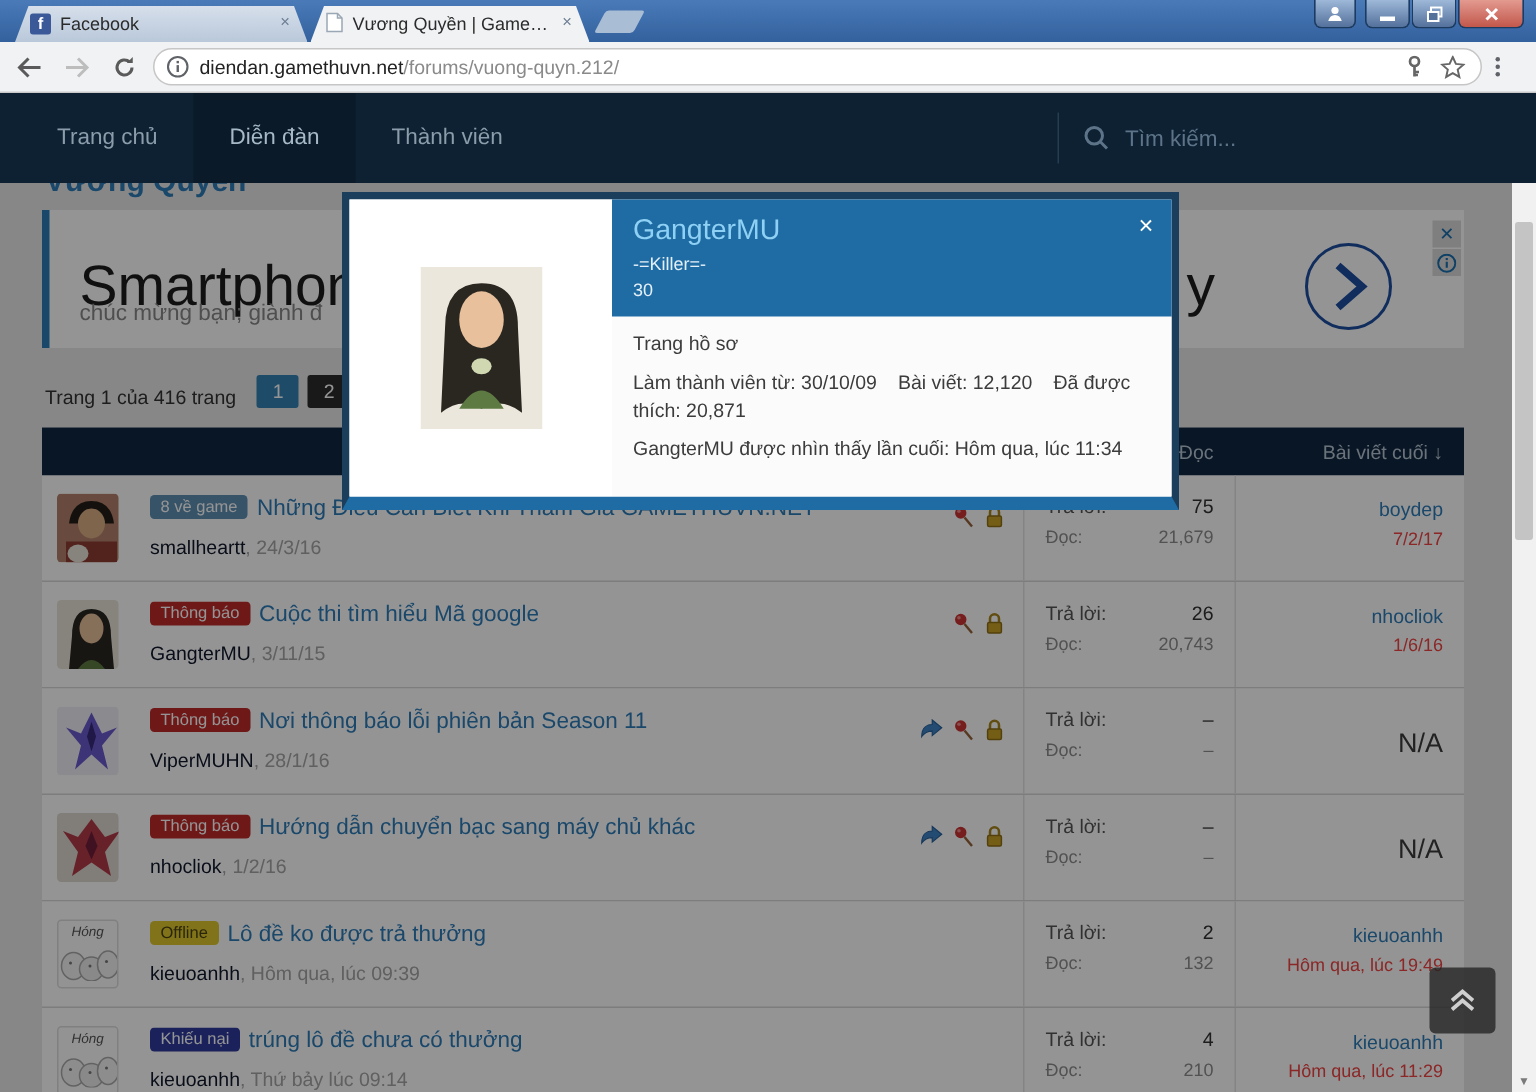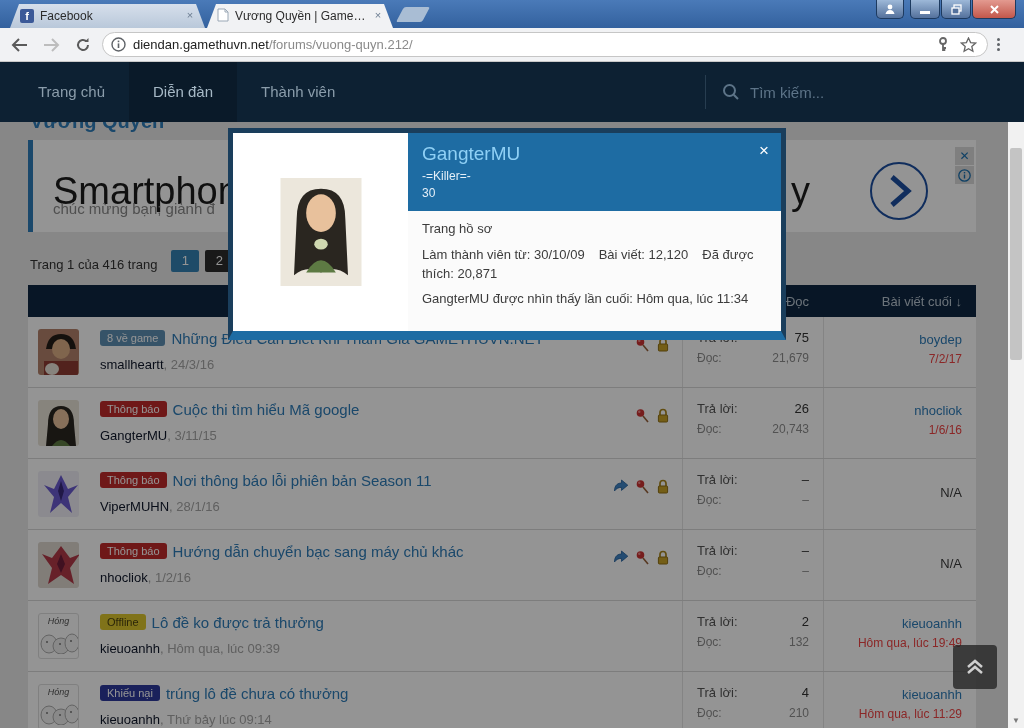--- a/index.html
+++ b/index.html
@@ -96,21 +96,21 @@
   .t-byline .by-author { color:#0f172a; }
   .t-icons { position:absolute; right:12px; top:20px; display:flex; gap:6px; }
   .t-stats { width:140px; padding:13px 14px 0; font-size:13px; color:#555; }
   .s-line { display:flex; justify-content:space-between; margin-bottom:6px; }
   .s-line .s-val { color:#333; }
   .s-line.dim { font-size:12px; color:#8d8d8d; }
   .s-line.dim .s-val { color:#8d8d8d; }
   .t-last { position:relative; width:153px; text-align:right; padding:15px 14px 0; border-left:1px solid #e3e3e3; }
   .l-user { font-size:13px; color:#2e7cb8; }
   .l-date { font-size:12px; color:#ef4444; margin-top:5px; }
-  .l-na { position:absolute; right:14px; top:26px; font-size:13px; color:#3c3c3c; }
+  .l-na { position:absolute; right:14px; top:26px; font-size:18px; color:#3c3c3c; }
 
   .dim-overlay { position:absolute; left:0; top:0; width:1008px; height:606px;
     background:rgba(0,0,0,0.42); z-index:5; }
   .totop { position:absolute; left:953px; top:523px; width:44px; height:44px; border-radius:4px;
     background:rgba(35,35,35,0.78); z-index:6; display:flex; align-items:center; justify-content:center; }
 
   
   .member-card { position:absolute; left:228px; top:6px; width:558px; height:212px; z-index:10;
     border:5px solid #1a3e5c; border-bottom:9px solid #1e6ca3; background:#fff; display:flex; }
   .mc-avatar-panel { width:190px; background:#fff; display:flex; align-items:center; justify-content:center; }

